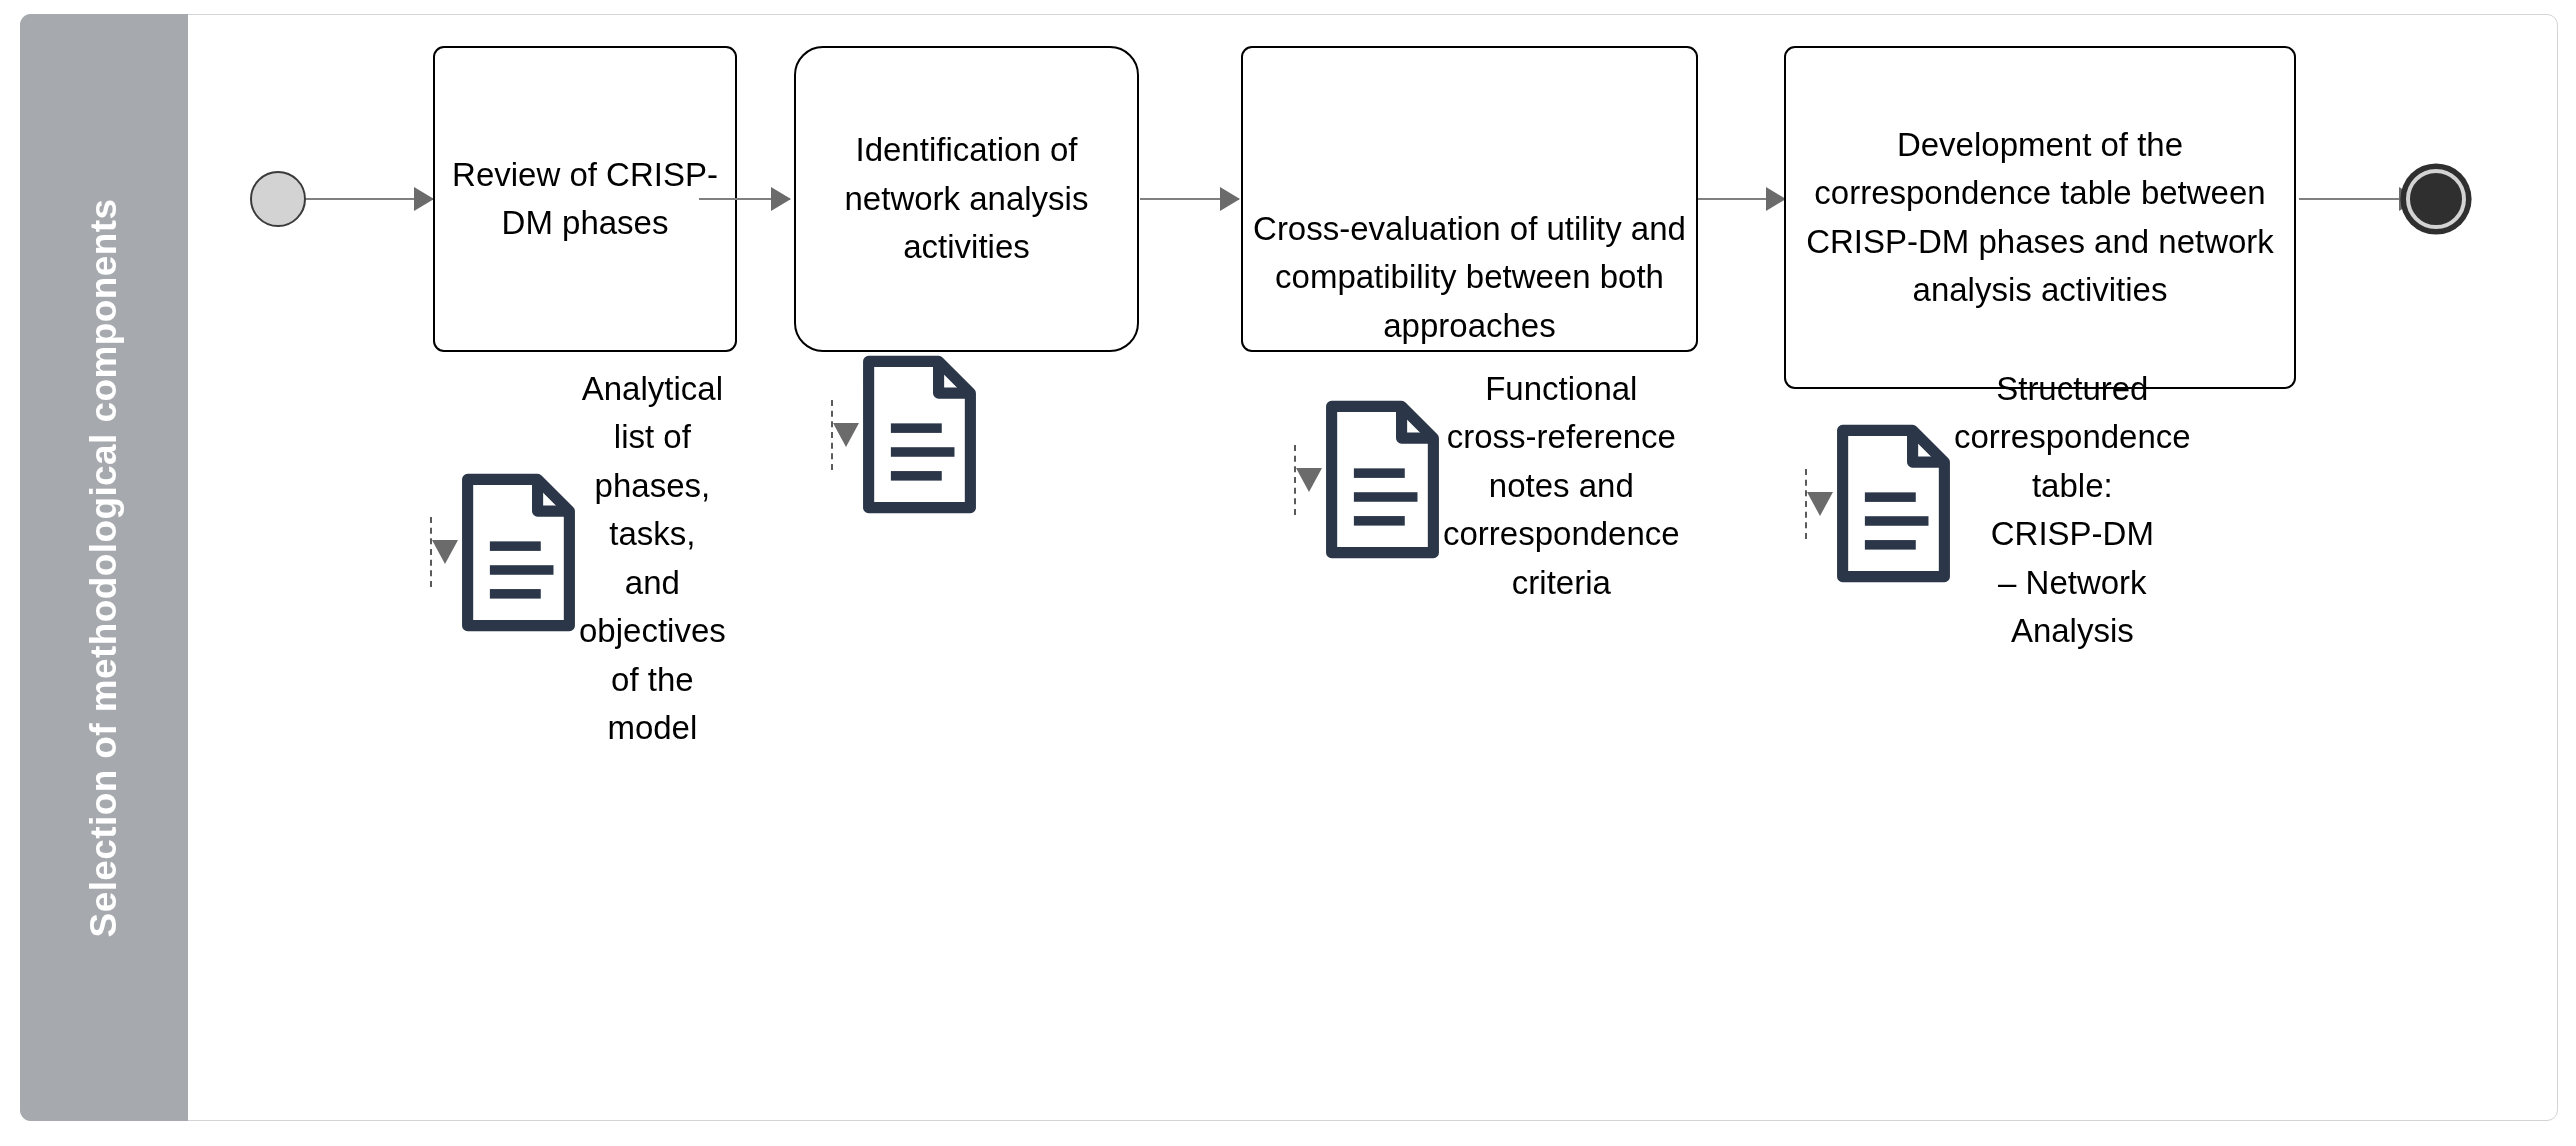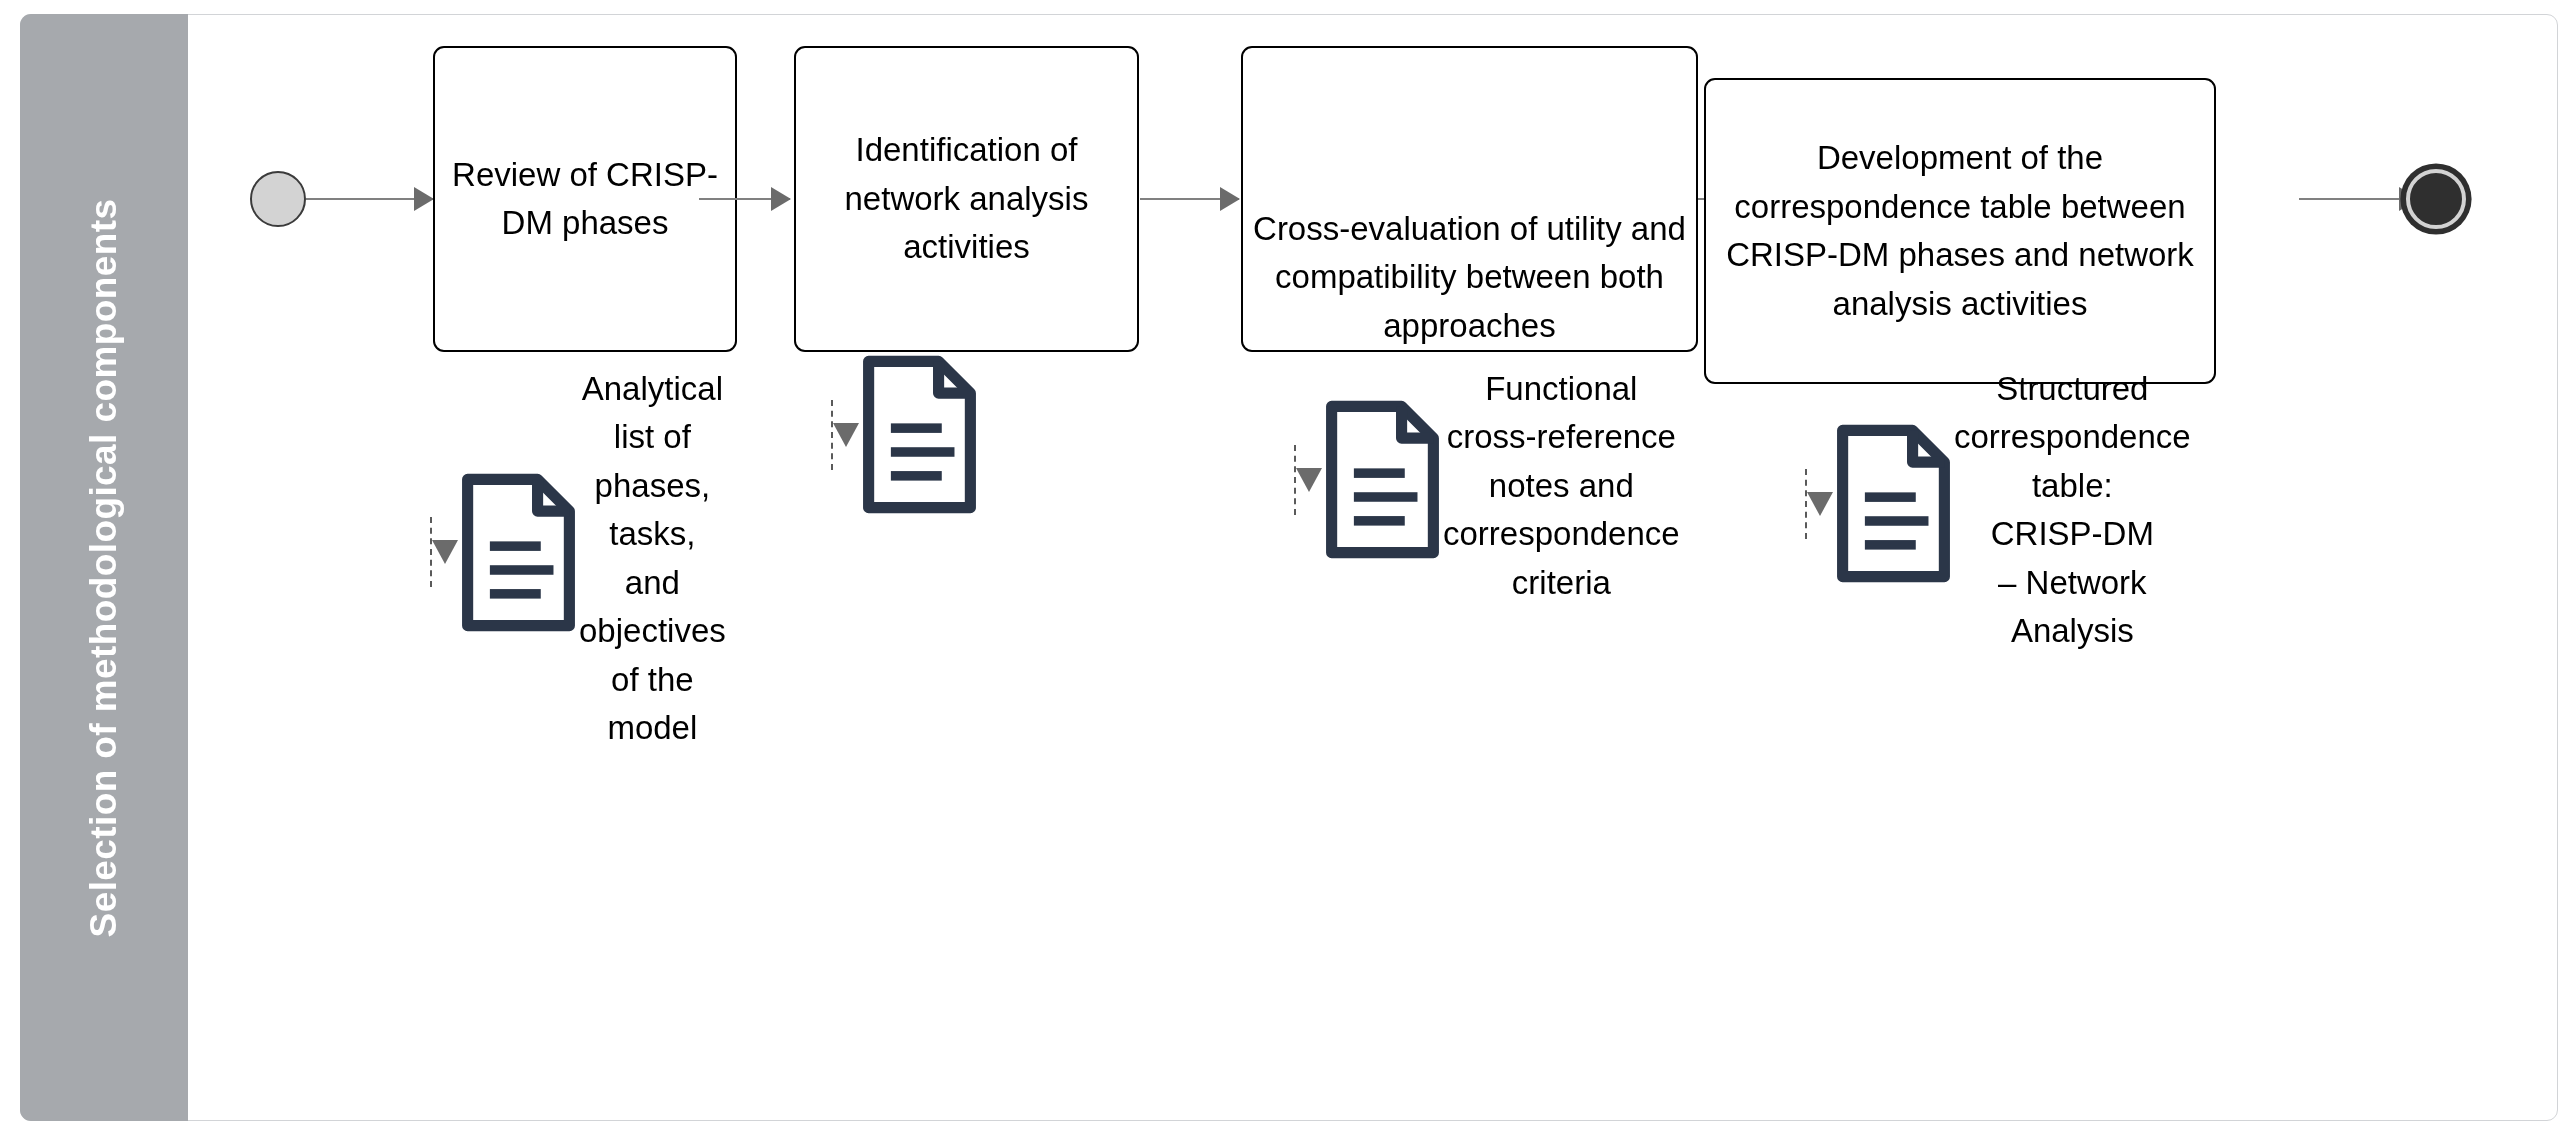--- a/index.html
+++ b/index.html
@@ -55,40 +55,40 @@
 
 <div class="pbox" style="left:433px;top:46px;width:304px;height:306px;">
   <span>Review of
 CRISP-DM
 phases</span>
 </div>
 <div class="conn" style="left:699px;top:198px;width:91px;">
   <div class="head"></div>
 </div>
 
-<div class="pbox" style="left:794px;top:46px;width:345px;height:306px;">
+<div class="pbox" style="left:794px;top:46px;width:345px;height:306px;border-radius:29px;">
   <span>Identification of
 network analysis
 activities</span>
 </div>
 <div class="conn" style="left:1140px;top:198px;width:99px;">
   <div class="head"></div>
 </div>
 
 <div class="pbox" style="left:1241px;top:46px;width:457px;height:306px;align-items:flex-end;">
   <span>Cross-evaluation of
 utility and
 compatibility between
 both approaches</span>
 </div>
 <div class="conn" style="left:1698px;top:198px;width:87px;">
   <div class="head"></div>
 </div>
 
-<div class="pbox" style="left:1704px;top:46px;width:512px;height:306px;margin-top:32px;">
+<div class="pbox" style="left:1784px;top:46px;width:512px;height:343px;">
   <span>Development of the
 correspondence table
 between CRISP-DM
 phases and network
 analysis activities</span>
 </div>
 <div class="conn" style="left:2299px;top:198px;width:119px;">
   <div class="head"></div>
 </div>
 

